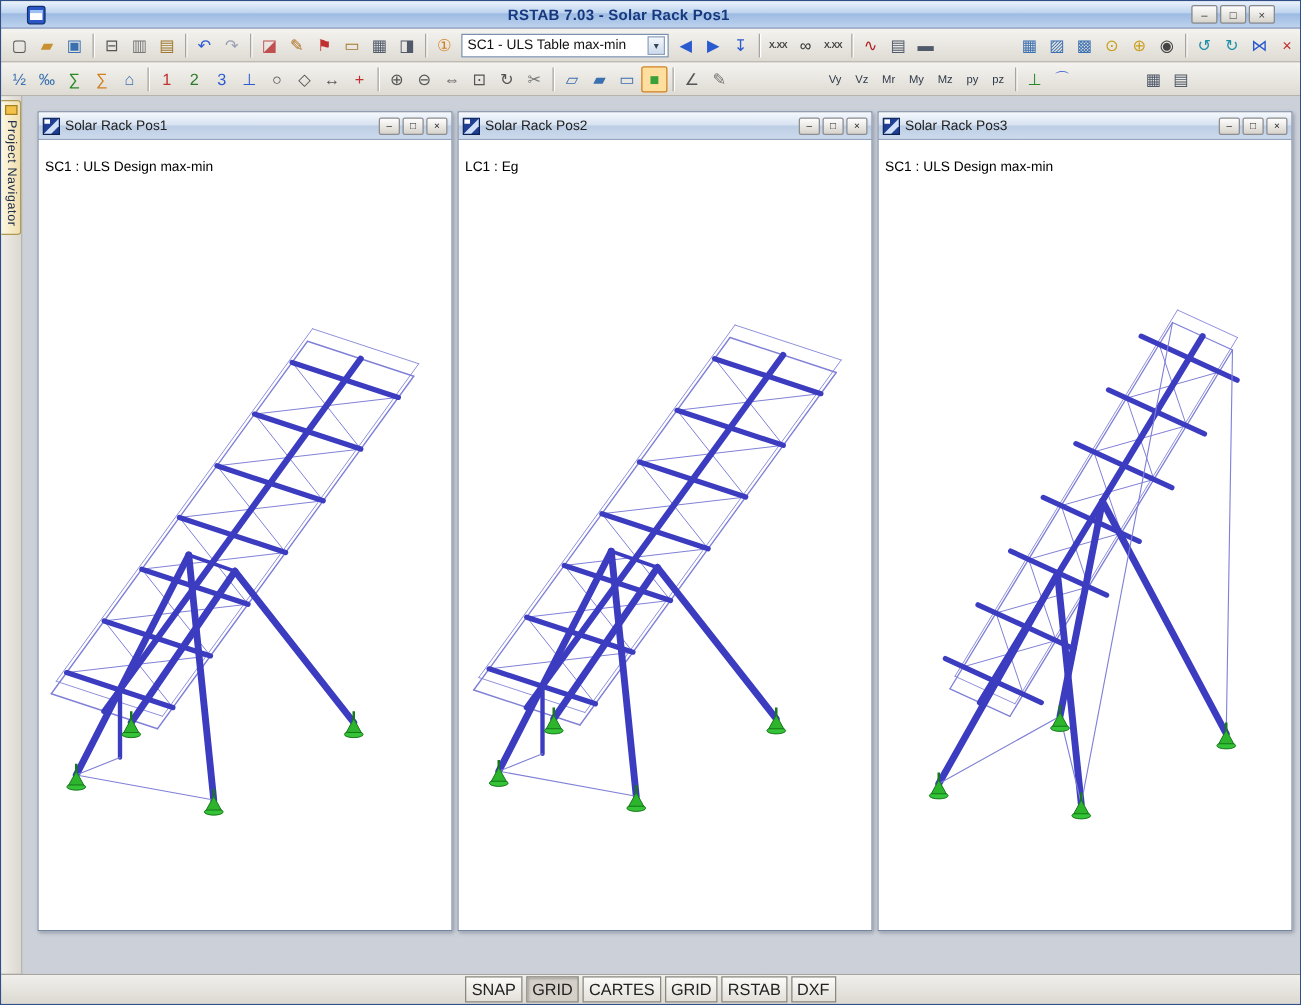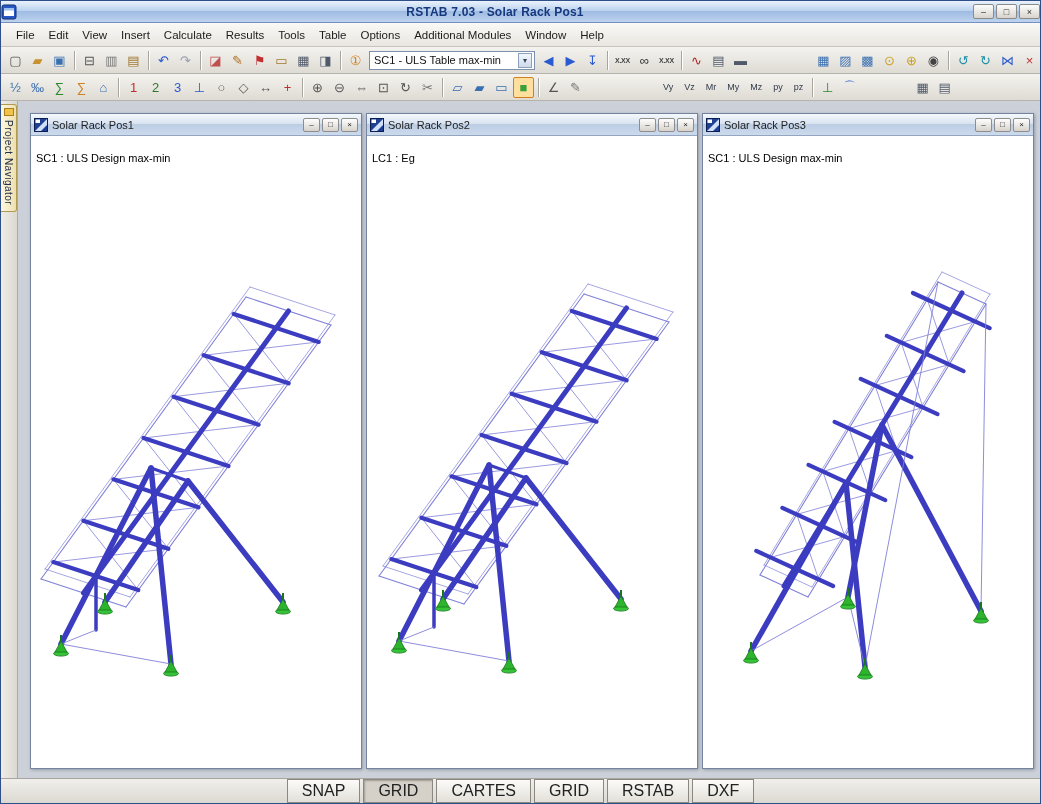--- a/index.html
+++ b/index.html
@@ -1,18 +1,18 @@
 <!DOCTYPE html>
 <html><head>
 <meta charset="utf-8">
 <style>
   *{margin:0;padding:0;box-sizing:border-box}
   html,body{width:1041px;height:804px;overflow:hidden;font-family:"Liberation Sans",sans-serif;background:#8aa0c8}
   .window{position:absolute;inset:0;border:1px solid #2f4f8a;background:#d6d2ca;display:flex;flex-direction:column}
-  .titlebar{flex:0 0 22px;background:linear-gradient(#eaf2fc,#bcd2ee 46%,#9cbae2 47%,#bed3ee);display:flex;align-items:center;padding:0 0;border-bottom:1px solid #7490c0;gap:4px}
+  .titlebar{flex:0 0 22px;background:linear-gradient(#eaf2fc,#bcd2ee 46%,#9cbae2 47%,#bed3ee);display:flex;align-items:center;padding:0 20px;border-bottom:1px solid #7490c0;gap:4px}
   .title-text{flex:1;text-align:center;font-size:12px;font-weight:bold;color:#16387e;letter-spacing:.2px}
   .win-btns{display:flex;gap:2px}
   .win-btn{width:21px;height:15px;font-size:9px;display:flex;align-items:center;justify-content:center;background:linear-gradient(#fdfdfd,#d8d4cc);border:1px solid #8a8a8a;border-radius:2px;color:#333;cursor:default}
   .menubar{flex:0 0 24px;background:linear-gradient(#faf9f7,#e9e6e0);display:flex;align-items:center;padding-left:8px;border-bottom:1px solid #c6c3bc;font-size:11.5px;color:#1c1c1c}
   .menu-item{padding:4px 7px;cursor:default}
   .toolbar{flex:0 0 27px;background:linear-gradient(#f5f3ef,#dedbd4);display:flex;align-items:center;padding:0 4px;border-bottom:1px solid #b6b3ac;gap:1px}
   .tb-icon{width:21px;height:21px;display:flex;align-items:center;justify-content:center;font-size:13px;border:1px solid transparent;border-radius:2px;cursor:default;flex:0 0 auto}
   .tb-icon.text{font-size:7px;font-weight:bold;letter-spacing:-.3px}
   .tb-icon.active{background:#ffdf9e;border-color:#d08020}
   .tb-sep{width:1px;height:19px;background:#a8a5a0;box-shadow:1px 0 0 #fff;margin:0 3px;flex:0 0 auto}
@@ -29,21 +29,21 @@
   .mdi{flex:1;position:relative;background:#ccd1d9;overflow:hidden}
   .child{position:absolute;top:12px;width:332px;height:656px;border:1px solid #74849e;background:#fff;box-shadow:1px 1px 3px rgba(40,50,70,.35);display:flex;flex-direction:column}
   .child-title{flex:0 0 22px;background:linear-gradient(#f5f9fd,#d6e1f0 49%,#bccde4 50%,#ccdaec);display:flex;align-items:center;gap:4px;padding:0 3px;border-bottom:1px solid #93a5c0}
   .child-title-text{flex:1;text-align:left;font-size:11px;color:#222}
   .child-btns{display:flex;gap:2px}
   .child-btn{width:17px;height:14px;font-size:8px;line-height:12px;text-align:center;background:linear-gradient(#fefefe,#d7d3cb);border:1px solid #8e8e8e;border-radius:2px;color:#222;cursor:default}
   .child-body{flex:1;position:relative;background:#fff}
   .child-info{position:absolute;top:16px;left:5px;font-size:11px;color:#000;z-index:2}
   .model-svg{position:absolute;inset:0;width:100%;height:100%}
   .statusbar{flex:0 0 24px;background:linear-gradient(#f1efeb,#dcd9d2);border-top:1px solid #a8a5a0;display:flex;align-items:center;justify-content:center;gap:3px}
-  .status-btn{font-size:16px;color:#222;padding:2px 14px;background:linear-gradient(#fcfbf9,#e3e0d9);border:1px solid #8a8880;cursor:default}
+  .status-btn{font-size:13px;color:#222;padding:2px 4px;background:linear-gradient(#fcfbf9,#e3e0d9);border:1px solid #8a8880;cursor:default}
   .status-btn.pressed{background:#d5d1c9;box-shadow:inset 1px 1px 2px rgba(0,0,0,.25)}
 </style>
 </head>
 <body>
 
 <div class="window">
 
   <div class="titlebar">
     <span style="display:flex">
       <svg width="16" height="16" viewBox="0 0 16 16">
@@ -53,34 +53,20 @@
         </svg>
     </span>
     <span class="title-text">RSTAB 7.03 - Solar Rack Pos1</span>
     <span class="win-btns">
       <span class="win-btn">–</span>
       <span class="win-btn">□</span>
       <span class="win-btn">×</span>
     </span>
   </div>
 
-  <div class="menubar" id="menubar">
-      <span class="menu-item">File</span>
-      <span class="menu-item">Edit</span>
-      <span class="menu-item">View</span>
-      <span class="menu-item">Insert</span>
-      <span class="menu-item">Calculate</span>
-      <span class="menu-item">Results</span>
-      <span class="menu-item">Tools</span>
-      <span class="menu-item">Table</span>
-      <span class="menu-item">Options</span>
-      <span class="menu-item">Additional Modules</span>
-      <span class="menu-item">Window</span>
-      <span class="menu-item">Help</span>
-    </div>
   <div class="toolbar" id="toolbar1">
       <span class="tb-icon" style="color: rgb(85, 85, 85);">▢</span>
       <span class="tb-icon" style="color: rgb(200, 144, 48);">▰</span>
       <span class="tb-icon" style="color: rgb(58, 111, 176);">▣</span>
       <span class="tb-sep"></span>
       <span class="tb-icon" style="color: rgb(85, 85, 85);">⊟</span>
       <span class="tb-icon" style="color: rgb(119, 119, 119);">▥</span>
       <span class="tb-icon" style="color: rgb(160, 120, 48);">▤</span>
       <span class="tb-sep"></span>
       <span class="tb-icon" style="color: rgb(42, 90, 208);">↶</span>

